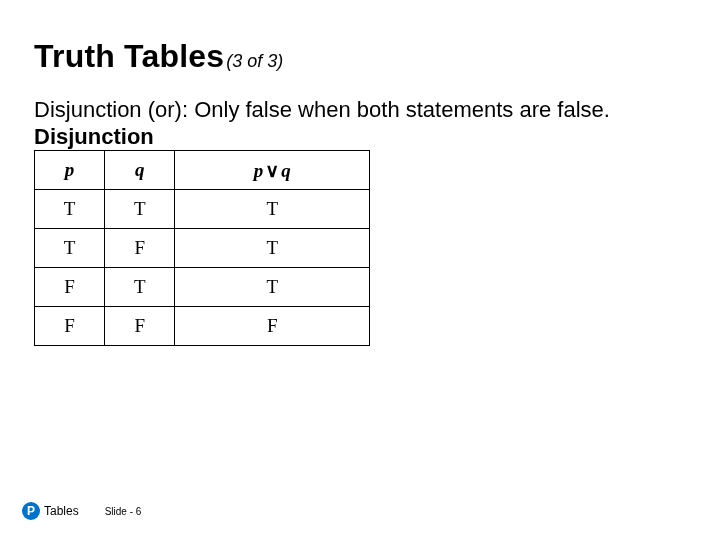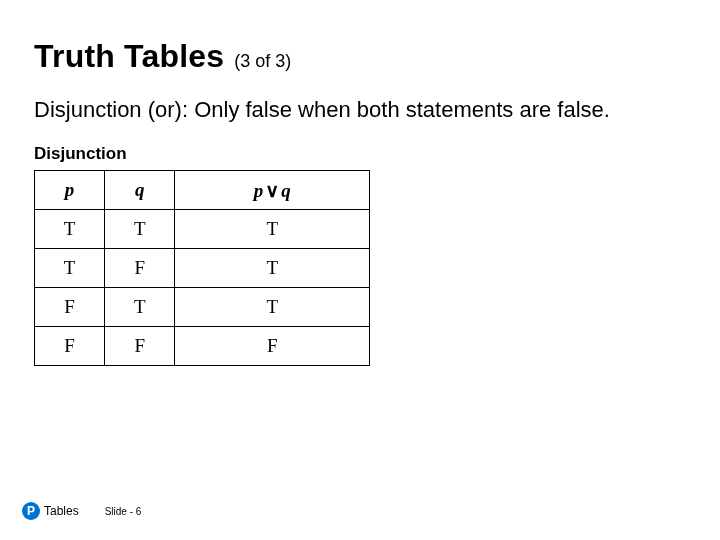--- a/index.html
+++ b/index.html
@@ -17,43 +17,42 @@
     width: 720px;
     height: 540px;
     box-sizing: border-box;
   }
   .content {
     padding: 30px 34px 0 34px;
   }
   .title-row {
     display: flex;
     align-items: baseline;
-    gap: 10px;
+    gap: 2px;
     margin-top: 8px;
     margin-bottom: 20px;
   }
   .title-main {
     font-size: 32px;
     font-weight: 700;
     letter-spacing: 0.2px;
   }
   .title-sub {
     font-size: 18px;
     font-weight: 400;
     color: #000;
+    font-style: italic;
   }
   .body-text {
     font-size: 22px;
     line-height: 1.32;
-    margin-bottom: 20px;
   }
   .subhead {
-    font-size: 17px;
+    font-size: 22px;
     font-weight: 700;
-    margin-bottom: 6px;
   }
   table.truth {
     border-collapse: collapse;
     width: 336px;
   }
   table.truth th, table.truth td {
     border: 1px solid #000;
     text-align: center;
     vertical-align: middle;
     height: 38px;

